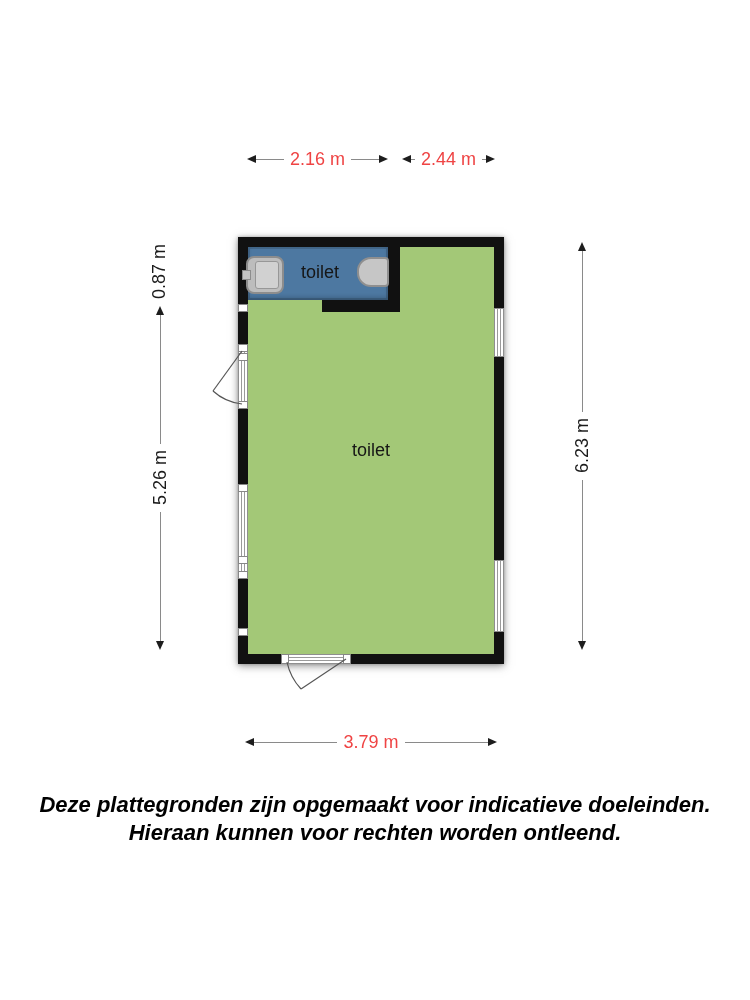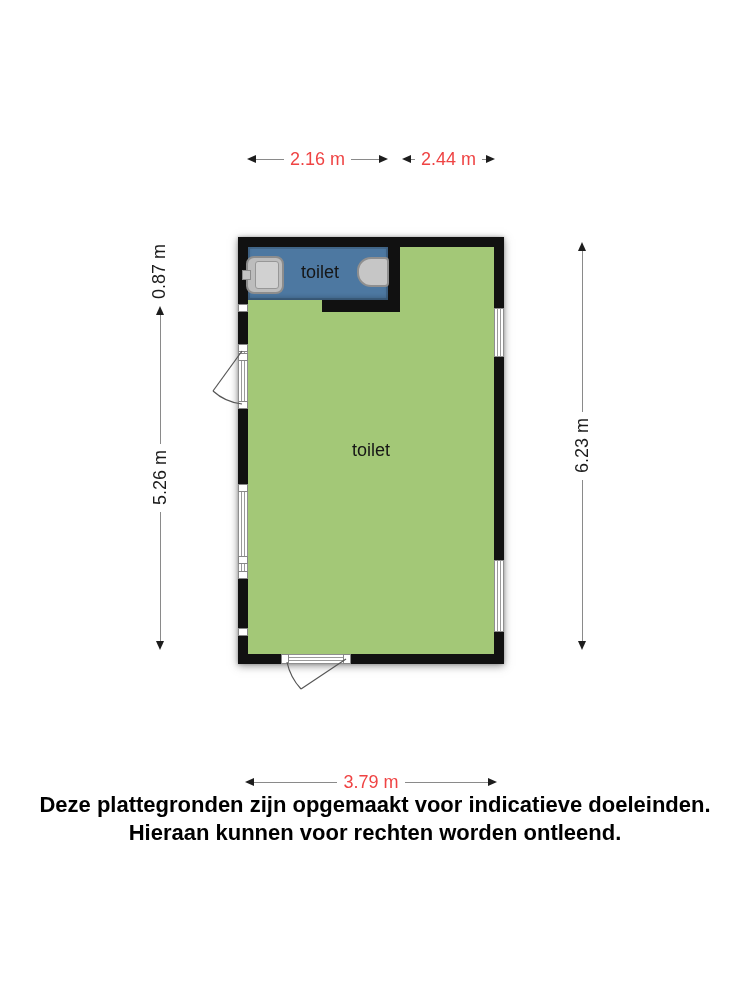--- a/index.html
+++ b/index.html
@@ -98,29 +98,29 @@
     writing-mode:vertical-rl; transform:rotate(180deg); padding:6px 0; line-height:18px;
   }
   .arr { width:0; height:0; }
   .arr-w { border-top:4px solid transparent; border-bottom:4px solid transparent; border-right:9px solid #1d1d1d; }
   .arr-e { border-top:4px solid transparent; border-bottom:4px solid transparent; border-left:9px solid #1d1d1d; }
   .arr-n { border-left:4px solid transparent; border-right:4px solid transparent; border-bottom:9px solid #1d1d1d; }
   .arr-s { border-left:4px solid transparent; border-right:4px solid transparent; border-top:9px solid #1d1d1d; }
 
   .dim-top-1   { left:247px; top:150px; width:141px; }
   .dim-top-2   { left:402px; top:150px; width:93px;  }
-  .dim-bottom  { left:245px; top:773px; width:252px; }
+  .dim-bottom  { left:245px; top:733px; width:252px; }
   .dim-left-1  { left:150px; top:236px; height:72px; justify-content:center; }
   .dim-left-2  { left:151px; top:306px; height:344px; }
   .dim-right   { left:573px; top:242px; height:408px; }
 
   
   .disclaimer {
     position:absolute; left:0; right:0; top:791px; text-align:center;
-    font-size:22px; font-weight:bold; color:#000; line-height:28px;
+    font-size:22px; font-weight:bold; color:#000; line-height:28px;font-style:italic;
   }
 </style>
 </head>
 <body>
 
 <div class="canvas">
 
   <div class="dim-h dim-top-1">
     <span class="arr arr-w"></span>
     <span class="dim-line-h"></span>

